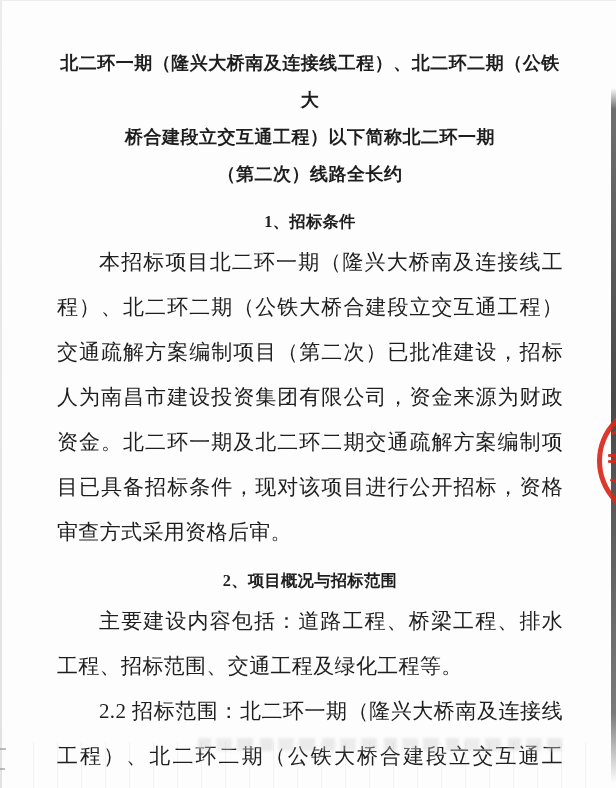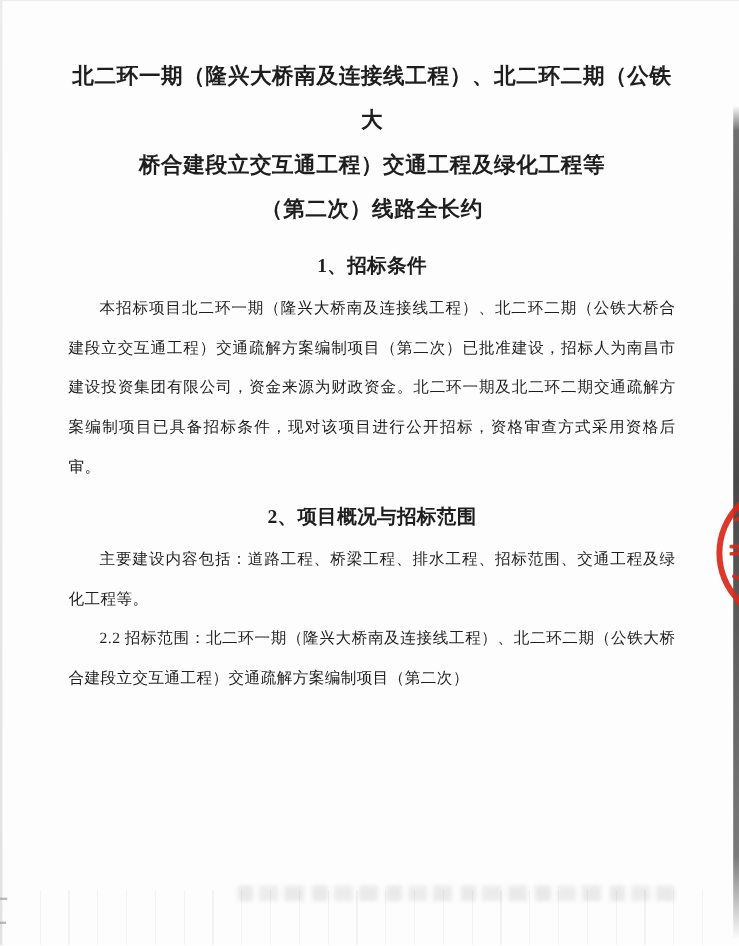--- a/index.html
+++ b/index.html
@@ -36,23 +36,23 @@
   .section-heading {
     font-size: 16.3px;
     font-weight: bold;
     margin: 9px 0 2px 0;
     line-height: 33px;
     letter-spacing: 0.3px;
     text-align: center;
   }
   .para {
     margin: 0;
-    font-size: 13px;
+    font-size: 21px;
     letter-spacing: 0.35px;
-    line-height: 33px;
+    line-height: 45px;
     text-align: justify;
     text-indent: 2em;
   }
   
   .seal {
     position: absolute;
     left: 597px;
     top: 403px;
     width: 114px;
     height: 116px;
@@ -128,21 +128,21 @@
 <body>
 
 <div class="page">
 
   <div class="top-edge"></div>
   <div class="left-edge"></div>
 
   <div class="content">
     <h1 class="doc-title">
       <span class="title-line">北二环一期（隆兴大桥南及连接线工程）、北二环二期（公铁大</span>
-      <span class="title-line">桥合建段立交互通工程）交通工程及绿化工程等</span>
+      <span class="title-line">桥合建段立交互通工程）以下简称北二环一期</span>
       <span class="title-line">（第二次）线路全长约</span>
     </h1>
 
     <h2 class="section-heading">1、招标条件</h2>
     <p class="para">本招标项目北二环一期（隆兴大桥南及连接线工程）、北二环二期（公铁大桥合建段立交互通工程）交通疏解方案编制项目（第二次）已批准建设，招标人为南昌市建设投资集团有限公司，资金来源为财政资金。北二环一期及北二环二期交通疏解方案编制项目已具备招标条件，现对该项目进行公开招标，资格审查方式采用资格后审。</p>
 
     <h2 class="section-heading">2、项目概况与招标范围</h2>
     <p class="para">主要建设内容包括：道路工程、桥梁工程、排水工程、招标范围、交通工程及绿化工程等。</p>
     <p class="para">2.2 招标范围：北二环一期（隆兴大桥南及连接线工程）、北二环二期（公铁大桥合建段立交互通工程）交通疏解方案编制项目（第二次）</p>
 

